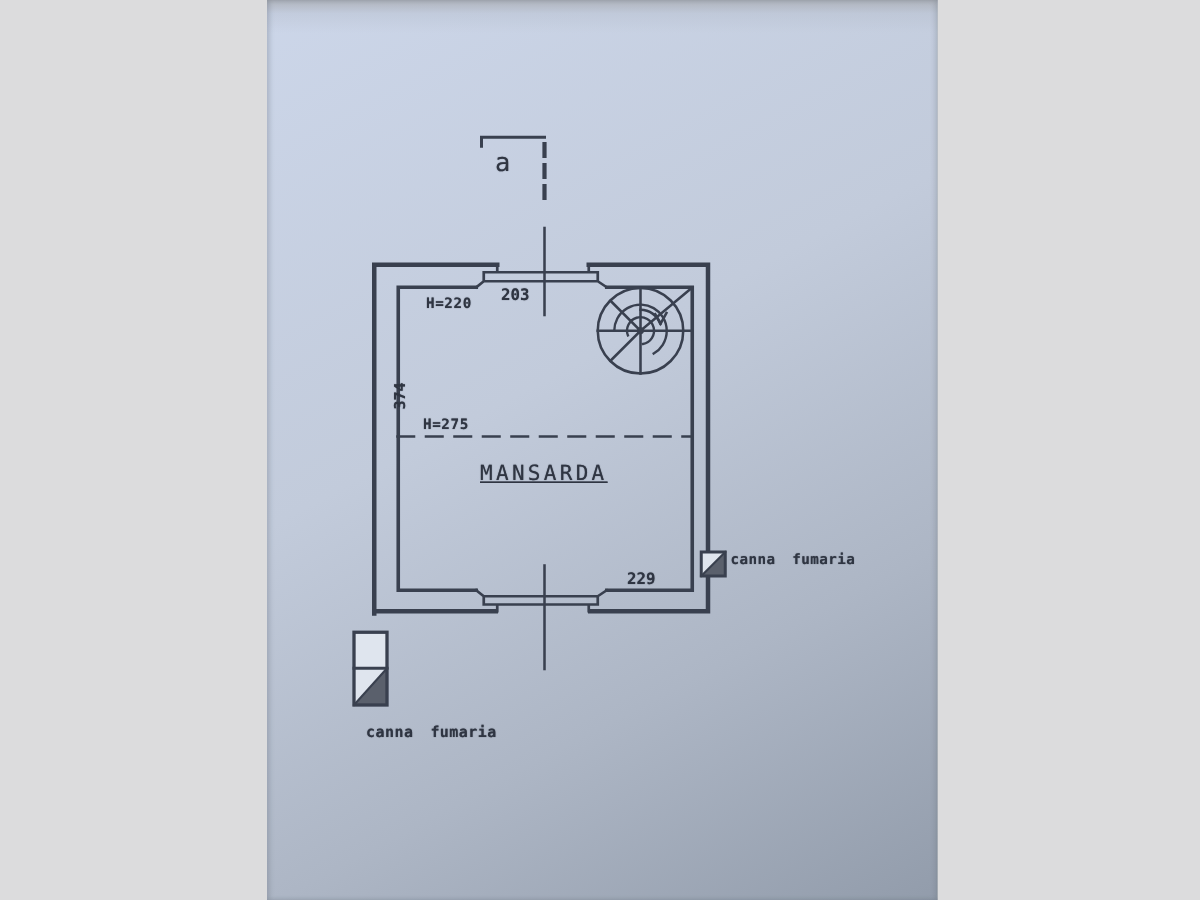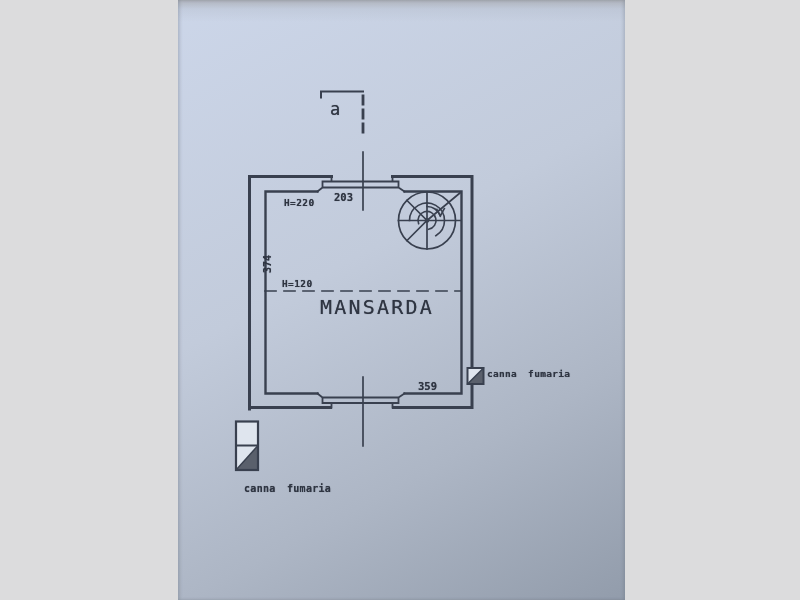--- a/index.html
+++ b/index.html
@@ -24,21 +24,21 @@
   .label{
     position:absolute;color:var(--ink-text,#2f3542);
     white-space:pre;line-height:1;
     text-shadow:0 0 .7px rgba(47,53,66,.75);
   }
   .lab-a{left:330px;top:101px;font-size:17px;}
   .lab-362{left:334px;top:192px;font-size:10.5px;font-weight:600;}
   .lab-h220{left:284px;top:198px;font-size:9.5px;font-weight:700;letter-spacing:.4px;}
   .lab-374{left:263px;top:273px;font-size:10px;font-weight:600;transform:rotate(-90deg);transform-origin:0 0;}
   .lab-h275{left:282px;top:279px;font-size:9.5px;font-weight:700;letter-spacing:.4px;}
-  .lab-mansarda{left:320px;top:297px;font-size:20px;font-weight:500;letter-spacing:2.2px;}
+  .lab-mansarda{left:320px;top:309px;font-size:14px;font-weight:500;letter-spacing:2.2px;text-decoration:underline;}
   .lab-359{left:418px;top:381px;font-size:10.5px;font-weight:600;}
   .lab-canna-r{left:487px;top:369px;font-size:9.5px;font-weight:600;word-spacing:5px;letter-spacing:.3px;}
   .lab-canna-b{left:244px;top:484px;font-size:10px;font-weight:600;word-spacing:5px;letter-spacing:.3px;}
 </style>
 </head>
 <body>
 
 <div class="scene">
 
   <div class="photo"></div>
@@ -95,19 +95,19 @@
       <rect class="ink" stroke-width="2.2" x="236" y="421.5" width="22" height="48.5"></rect>
       <path class="ink" stroke-width="2" d="M236,445.5 L258,445.5"></path>
       <path class="ink" stroke-width="1.4" d="M236,470 L258,445.5"></path>
     </g>
   </svg>
 
   <span class="label lab-a">a</span>
   <span class="label lab-362">203</span>
   <span class="label lab-h220">H=220</span>
   <span class="label lab-374">374</span>
-  <span class="label lab-h275">H=120</span>
+  <span class="label lab-h275">H=275</span>
   <span class="label lab-mansarda">MANSARDA</span>
-  <span class="label lab-359">359</span>
+  <span class="label lab-359">229</span>
   <span class="label lab-canna-r">canna fumaria</span>
   <span class="label lab-canna-b">canna fumaria</span>
 
 </div>
 
 </body></html>

